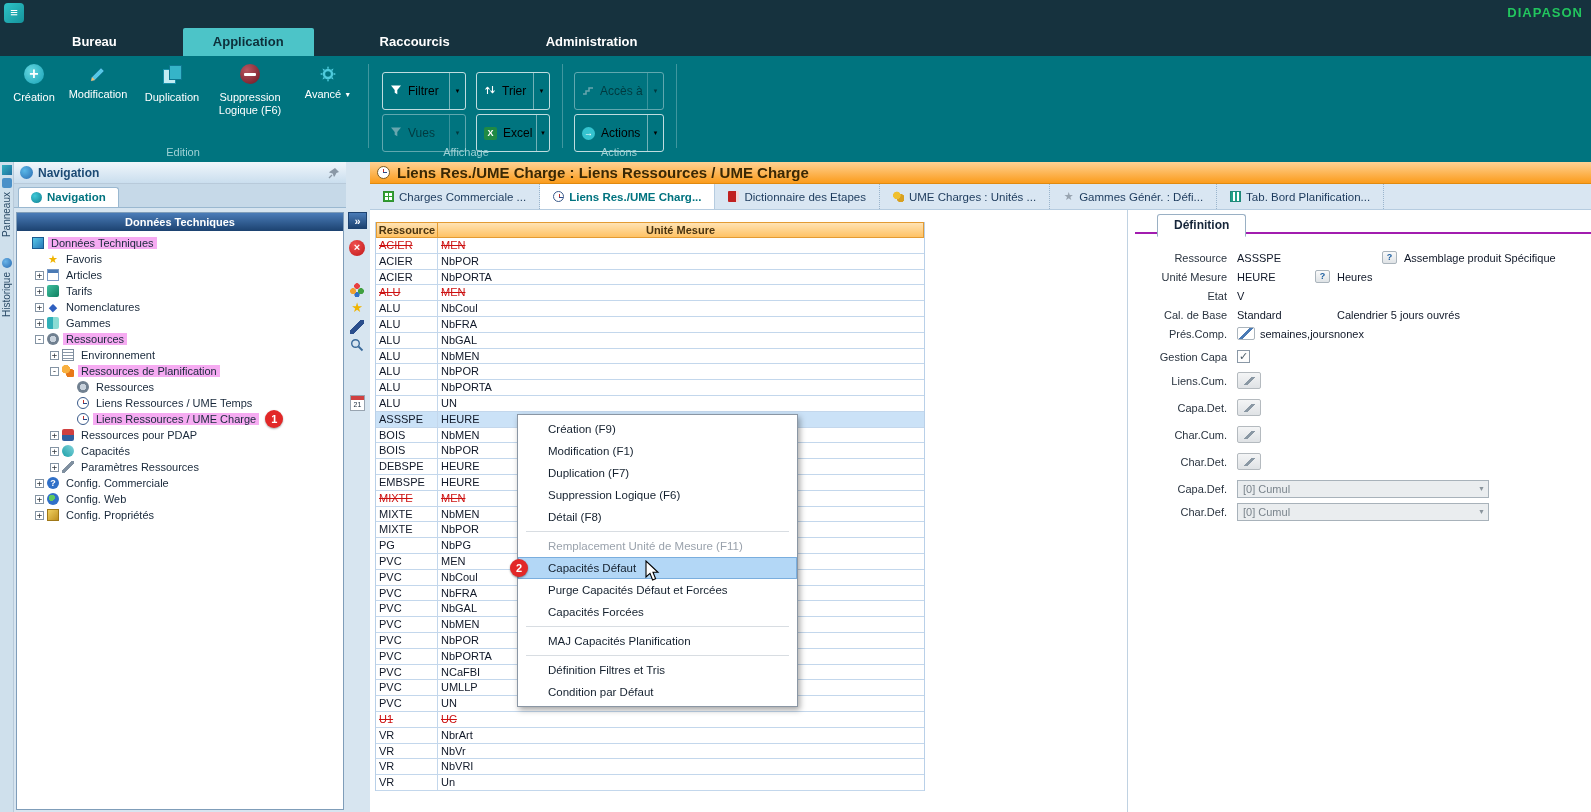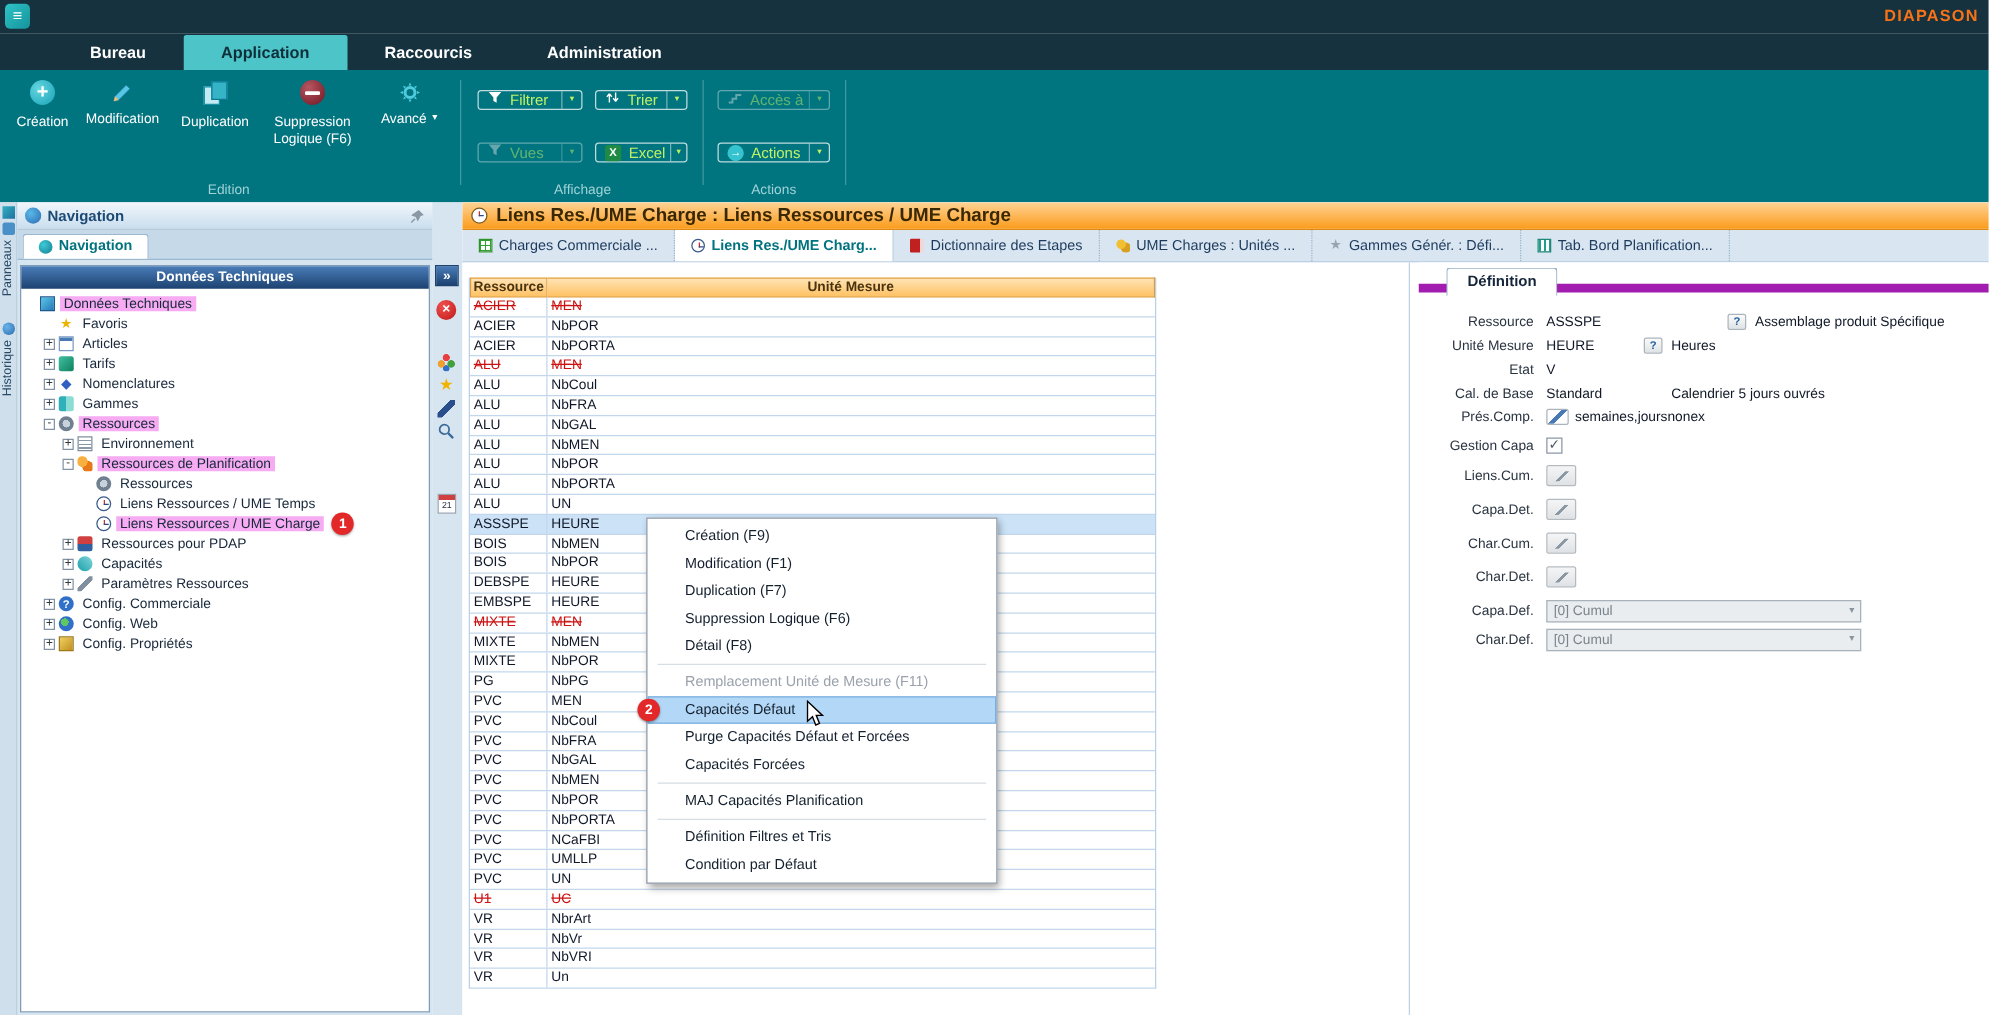--- a/index.html
+++ b/index.html
@@ -7,46 +7,46 @@
   body {
     width:1591px; height:812px; position:relative; overflow:hidden;
     background:#fff; font-family:"Liberation Sans", sans-serif;
     -webkit-user-select:none; user-select:none;
   }
   
   .topbar { position:absolute; left:0; top:0; width:100%; height:27px; background:#16323e; }
   .logo { position:absolute; left:4px; top:3px; width:20px; height:20px; border-radius:4px;
           background:linear-gradient(135deg,#2ec4c8,#15939b); }
   .logo::after { content:"≡"; color:#fff; font-size:13px; font-weight:bold; display:block; text-align:center; line-height:19px; }
-  .app-title { position:absolute; right:8px; top:5px; color:#f97316; font-size:13px; font-weight:bold; letter-spacing:1px; }
+  .app-title { position:absolute; right:8px; top:5px; color:#22c55e; font-size:13px; font-weight:bold; letter-spacing:1px; }
   
   .menubar { position:absolute; left:0; top:27px; width:100%; height:29px; background:#16323e;
-             display:flex; align-items:flex-end; padding-left:42px; }
+             display:flex; align-items:flex-end; padding-left:42px;gap:36px; }
   .menu-tab { padding:6px 30px 7px; color:#fff; font-size:13px; font-weight:bold; cursor:pointer; }
   .menu-tab.active { background:#4cc4c8; color:#0d2f3a; border-radius:2px 2px 0 0; }
   
   .ribbon { position:absolute; left:0; top:56px; width:100%; height:106px; background:#00747f; }
   .rgroup { position:absolute; top:0; height:100%; }
   .rg-edition { left:0; width:366px; }
   .rg-affichage { left:372px; width:188px; }
   .rg-actions { left:566px; width:106px; }
   .rsep { position:absolute; top:8px; bottom:14px; width:1px; background:rgba(255,255,255,.25); }
   .rgroup-label { position:absolute; bottom:4px; left:0; right:0; text-align:center; font-size:11px; color:#9fd2d6; }
   .big-btn { position:absolute; top:8px; width:64px; text-align:center; cursor:pointer; }
   .big-btn .bicon { display:inline-block; width:20px; height:20px; margin-bottom:3px; position:relative; }
   .big-btn .blabel { font-size:11px; color:#fff; line-height:1.2; display:block; }
   .bi-create { border-radius:50%; background:radial-gradient(circle at 35% 35%,#64d6e0,#17a2b6); }
   .bi-create::after { content:"+"; position:absolute; left:0; right:0; top:0; color:#fff; font-size:16px; font-weight:bold; line-height:19px; }
   .bi-dup::before { content:""; position:absolute; left:1px; top:5px; width:11px; height:13px; background:#c2ecf2; border:1px solid #1890a8; }
   .bi-dup::after  { content:""; position:absolute; left:7px; top:1px; width:11px; height:13px; background:#35b4c8; border:1px solid #0e7890; }
   .bi-del { border-radius:50%; background:radial-gradient(circle at 35% 30%,#b85560,#6e1622); }
   .bi-del::after { content:""; position:absolute; left:4px; top:9px; width:12px; height:3px; background:#fff; border-radius:1px; }
   .dd-arrow { font-size:7px; vertical-align:middle; }
-  .obtn { position:absolute; display:flex; align-items:center; height:16px;
-          border:1px solid rgba(255,255,255,.75); border-radius:3px; color:#bef264; padding-left:7px; cursor:pointer;justify-content:center; }
+  .obtn { position:absolute; display:flex; align-items:center; height:38px;
+          border:1px solid rgba(255,255,255,.75); border-radius:3px; color:#000000; padding-left:7px; cursor:pointer;justify-content:center; }
   .obtn .olabel { flex:1; text-align:left; margin:0 4px 0 6px; font-size:12px; white-space:nowrap; }
   .osep { width:1px; align-self:stretch; background:rgba(255,255,255,.45); }
   .oarr { width:15px; text-align:center; font-size:6px; }
   .dim { opacity:.5; }
   .oi-act { width:13px; height:13px; border-radius:50%; background:#35c3cf; position:relative; flex:none; }
   .oi-act::after { content:"→"; position:absolute; left:0; right:0; top:0; color:#fff; font-size:9px; line-height:13px; text-align:center; }
   .xlic { width:13px; height:13px; background:#1f8a44; border-radius:2px; flex:none; }
   .xlic::after { content:"X"; color:#fff; font-size:9px; font-weight:bold; display:block; text-align:center; line-height:13px; }
   
   .workspace { position:absolute; left:0; top:162px; right:0; bottom:0; background:#eef3f8; }
@@ -155,21 +155,21 @@
   .g-c0 { width:62px; flex:none; }
   .g-c1 { flex:1; }
   .g-row { display:flex; height:15.8px; border-bottom:1px solid #c3d7ec; font-size:11px; color:#101828; cursor:pointer; }
   .g-row .g-c { padding:0 3px; line-height:14.5px; overflow:hidden; white-space:nowrap; }
   .g-row .g-c0 { border-right:1px solid #c3d7ec; }
   .g-row.del { color:#cc1111; text-decoration:line-through; }
   .g-row.sel { background:#cbe2f7; }
   .splitter { position:absolute; left:757px; top:0; bottom:0; width:1px; background:#c0d2e2; }
   
   .defpanel { position:absolute; left:765px; top:0; right:0; bottom:0; background:#fff; }
-  .def-tabrow { height:24px; border-bottom:7px solid #a21caf; padding-left:22px; }
+  .def-tabrow { height:24px; border-bottom:2px solid #a21caf; padding-left:22px; }
   .def-tab { display:inline-block; margin-top:3px; padding:3px 16px 4px; background:#fff; border:1px solid #9ab0c4;
              border-bottom:1px solid #fff; border-radius:3px 3px 0 0; font-size:12px; font-weight:bold;
              color:#16263a; position:relative; top:1px; cursor:pointer; }
   .def-body { padding:16px 8px 0 0; }
   .drow { display:flex; align-items:center; margin-bottom:4px; min-height:15px; font-size:11px; color:#101828; }
   .dlabel { width:92px; text-align:right; margin-right:10px; color:#2a3440; flex:none; }
   .dvalue { white-space:nowrap; }
   .w145 { width:145px; flex:none; } .w78 { width:78px; flex:none; } .w100 { width:100px; flex:none; }
   .qbtn { width:15px; height:13px; background:linear-gradient(#fafafa,#dfe3e6); border:1px solid #aab4bc;
           border-radius:2px; font-size:9px; font-weight:bold; color:#2060a0; text-align:center; line-height:11px;

